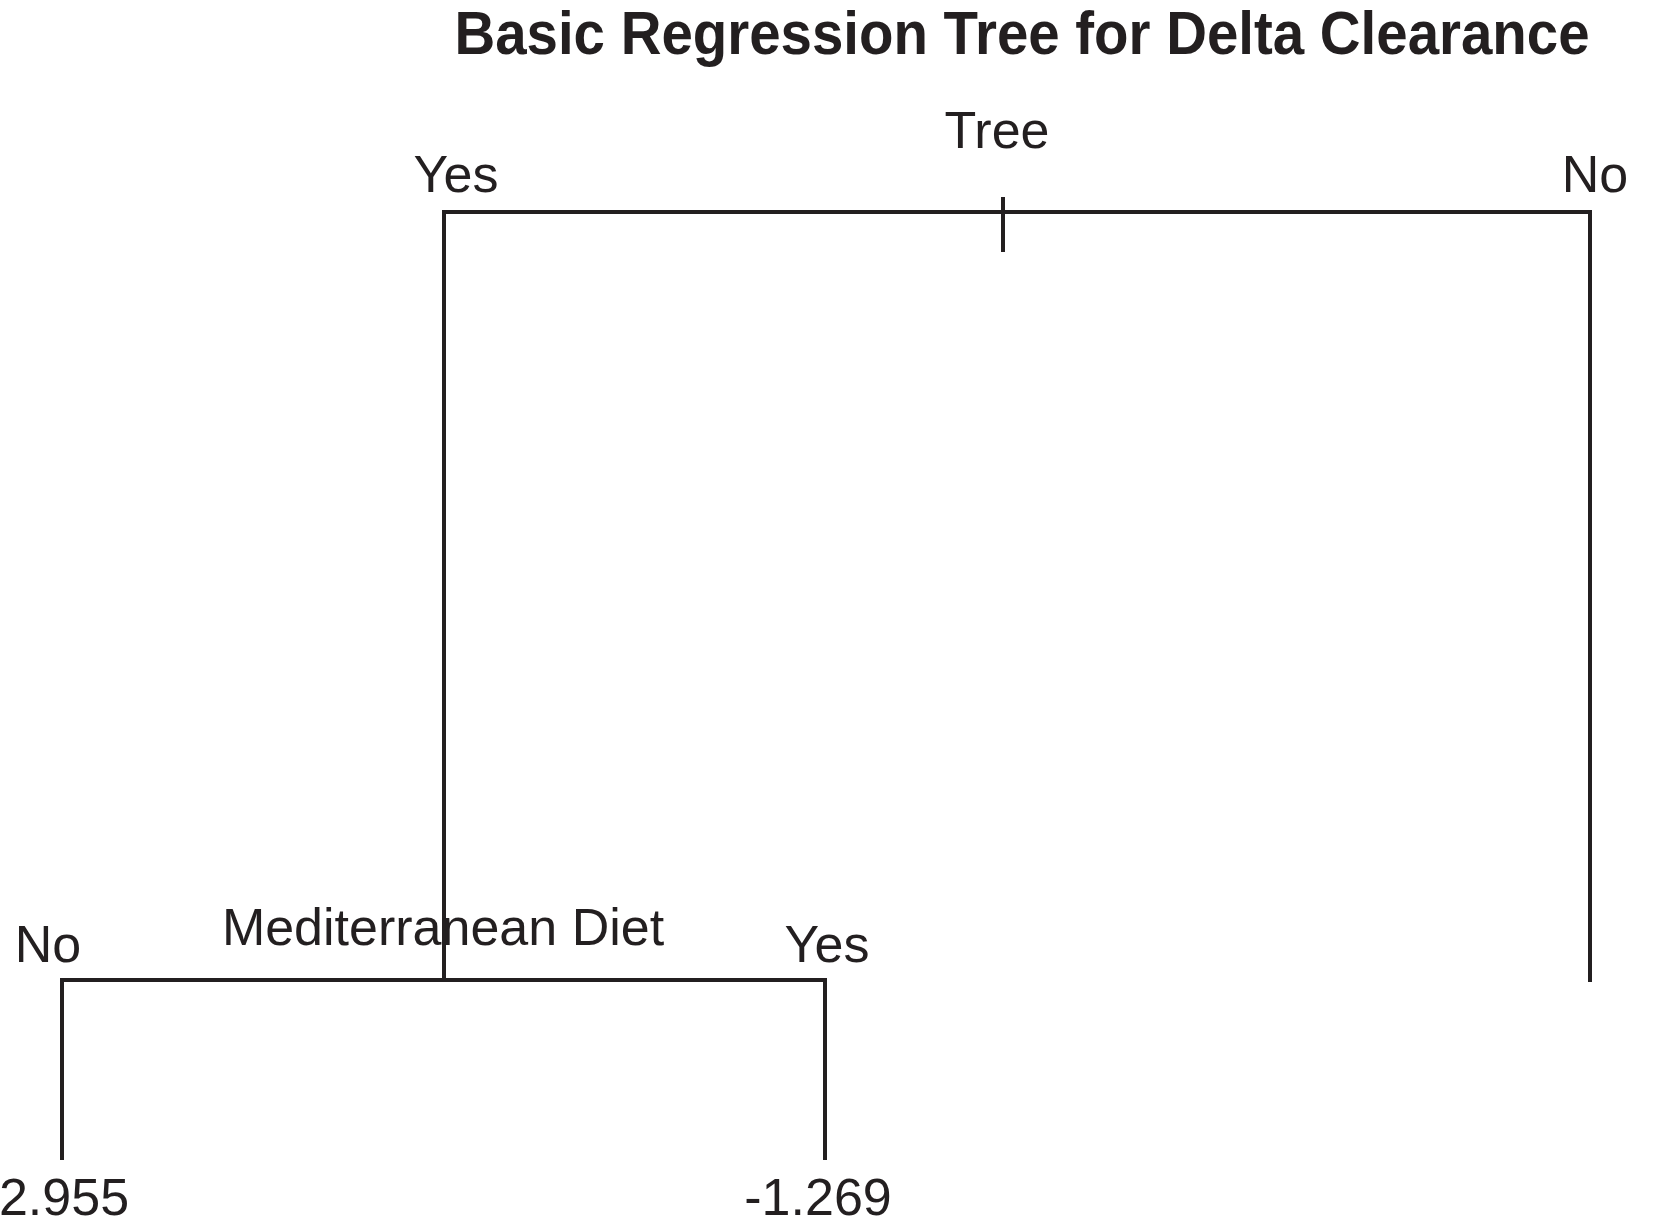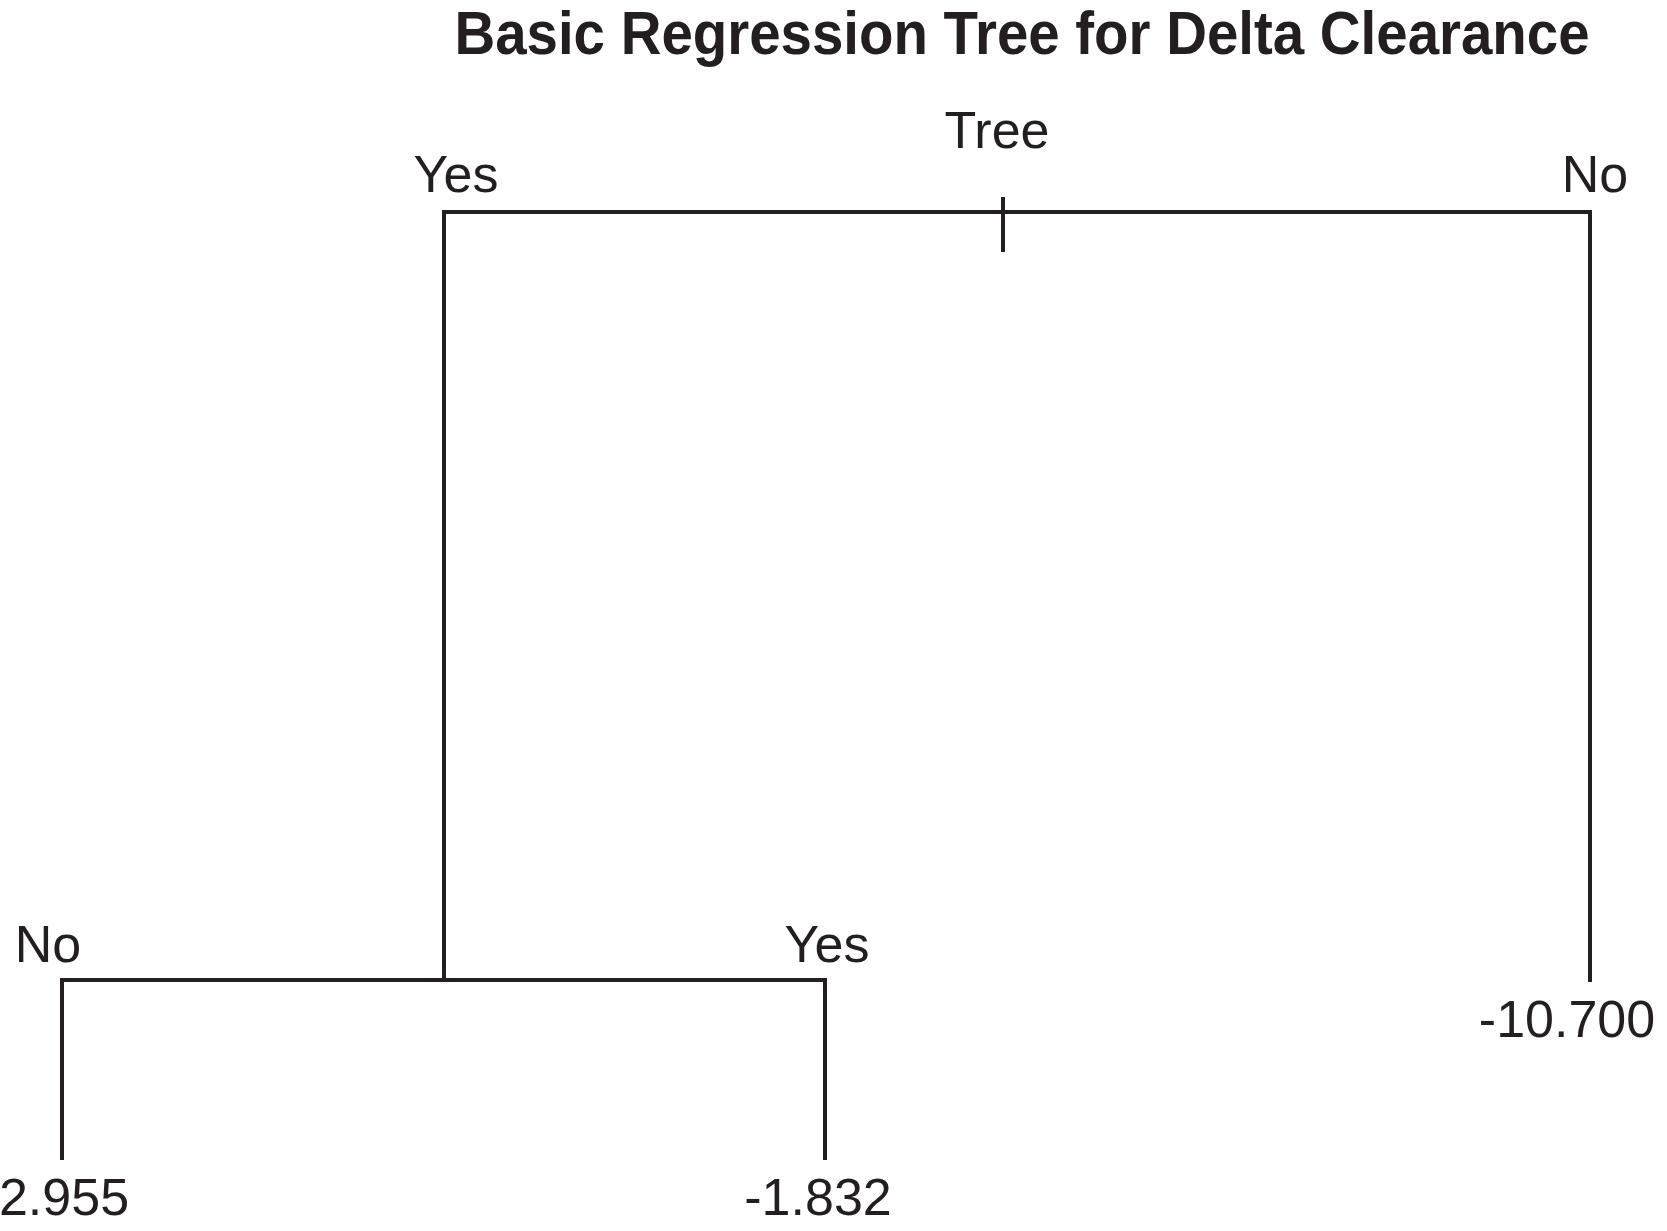--- a/index.html
+++ b/index.html
@@ -53,26 +53,26 @@
   <div class="line h" style="left:442px; top:210px; width:1150px;"></div>
   <div class="line v" style="left:1001px; top:197px; height:55px;"></div>
 
   <div class="lbl" style="left:997px; top:104px;">Tree</div>
   <div class="lbl" style="left:456px; top:148px;">Yes</div>
   <div class="lbl" style="left:1595px; top:148px;">No</div>
 
   <div class="line v" style="left:442px; top:210px; height:772px;"></div>
   <div class="line v" style="left:1588px; top:210px; height:772px;"></div>
 
-  <div class="lbl" style="left:1567px; top:993px;">-10.700</div>
 
   <div class="line h" style="left:60px; top:978px; width:767px;"></div>
 
+  <div class="lbl" style="left:443px; top:901px;">Mediterranean Diet</div>
   <div class="lbl" style="left:48px; top:918px;">No</div>
   <div class="lbl" style="left:827px; top:918px;">Yes</div>
 
   <div class="line v" style="left:60px; top:978px; height:182px;"></div>
   <div class="line v" style="left:823px; top:978px; height:182px;"></div>
 
   <div class="lbl" style="left:64px; top:1171px;">2.955</div>
-  <div class="lbl" style="left:818px; top:1171px;">-1.832</div>
+  <div class="lbl" style="left:818px; top:1171px;">-1.269</div>
 
 </div>
 
 </body></html>

